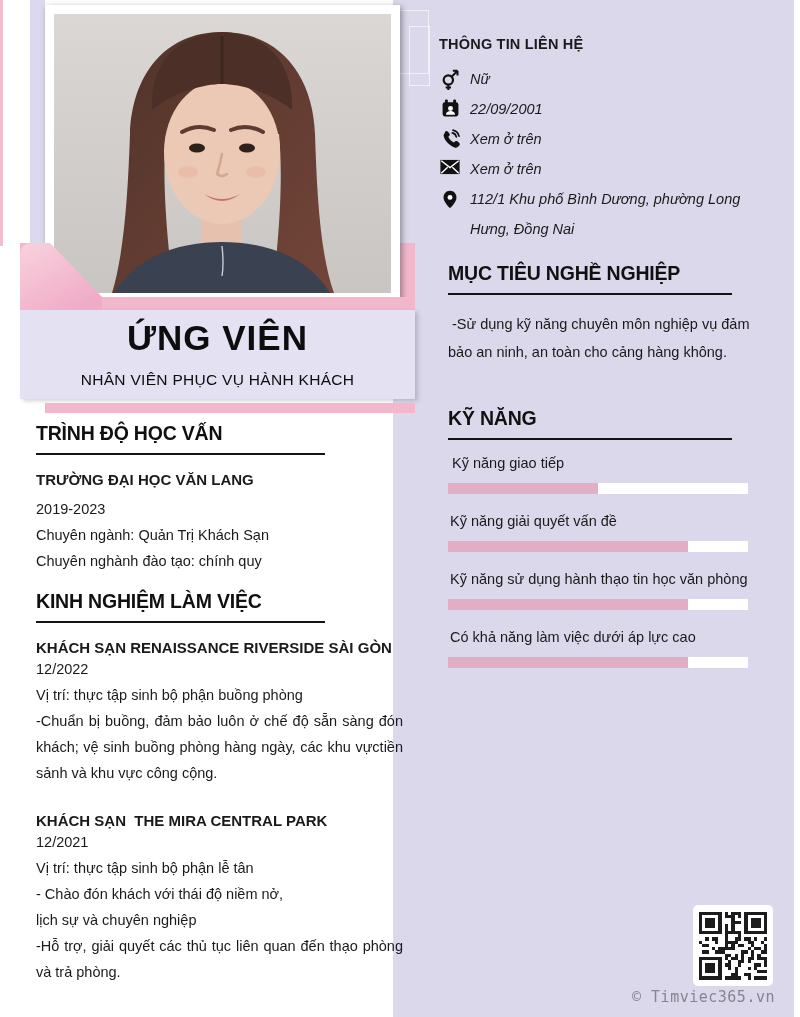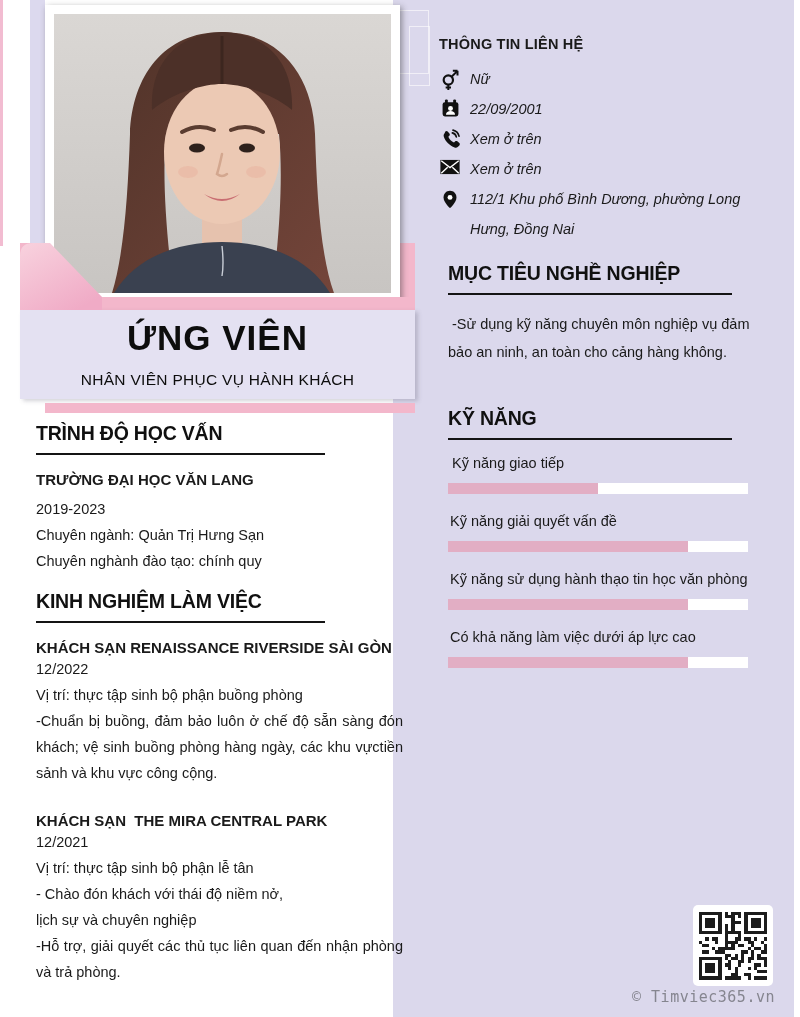--- a/index.html
+++ b/index.html
@@ -372,32 +372,32 @@
   <div class="ribbon-title">ỨNG VIÊN</div>
   <div class="ribbon-subtitle">NHÂN VIÊN PHỤC VỤ HÀNH KHÁCH</div>
 </div>
 <div class="ribbon-bottom-strip"></div>
 
 <div class="edu l-section">
   <h2>TRÌNH ĐỘ HỌC VẤN</h2>
   <div class="rule l"></div>
   <div class="school">TRƯỜNG ĐẠI HỌC VĂN LANG</div>
   <div class="eline first">2019-2023</div>
-  <div class="eline">Chuyên ngành: Quản Trị Hưng Sạn</div>
+  <div class="eline">Chuyên ngành: Quản Trị Khách Sạn</div>
   <div class="eline">Chuyên nghành đào tạo: chính quy</div>
 </div>
 
 <div class="exp l-section">
   <h2>KINH NGHIỆM LÀM VIỆC</h2>
   <div class="rule l"></div>
 
   <div class="company">KHÁCH SẠN RENAISSANCE RIVERSIDE SÀI GÒN</div>
   <div class="xline">12/2022</div>
   <div class="xline">Vị trí: thực tập sinh bộ phận buồng phòng</div>
   <p class="para">-Chuẩn bị buồng, đảm bảo luôn ở chế độ sẵn sàng đón khách; vệ sinh buồng phòng hàng ngày, các khu vựctiền sảnh và khu vực công cộng.</p>
 
   <div class="company second">KHÁCH SẠN  THE MIRA CENTRAL PARK</div>
   <div class="xline">12/2021</div>
   <div class="xline">Vị trí: thực tập sinh bộ phận lễ tân</div>
   <div class="xline">- Chào đón khách với thái độ niềm nở,</div>
   <div class="xline">lịch sự và chuyên nghiệp</div>
-  <p class="para">-Hỗ trợ, giải quyết các thủ tục liên quan đến nhận phòng và trả phòng.</p>
+  <p class="para">-Hỗ trợ, giải quyết các thủ tục liên quan đến thạo phòng và trả phòng.</p>
 </div>
 
 </body></html>

